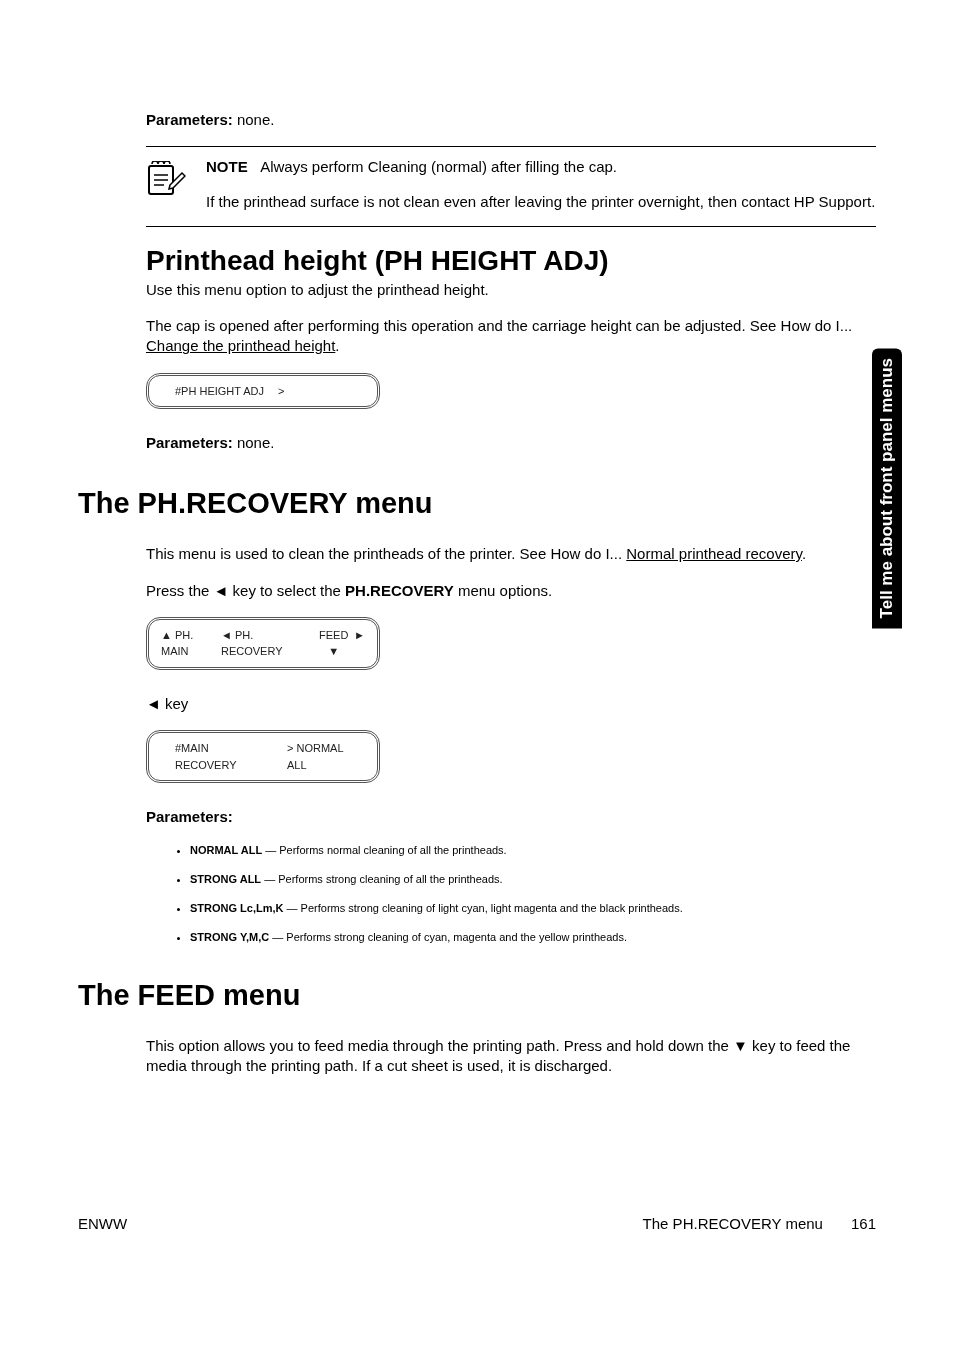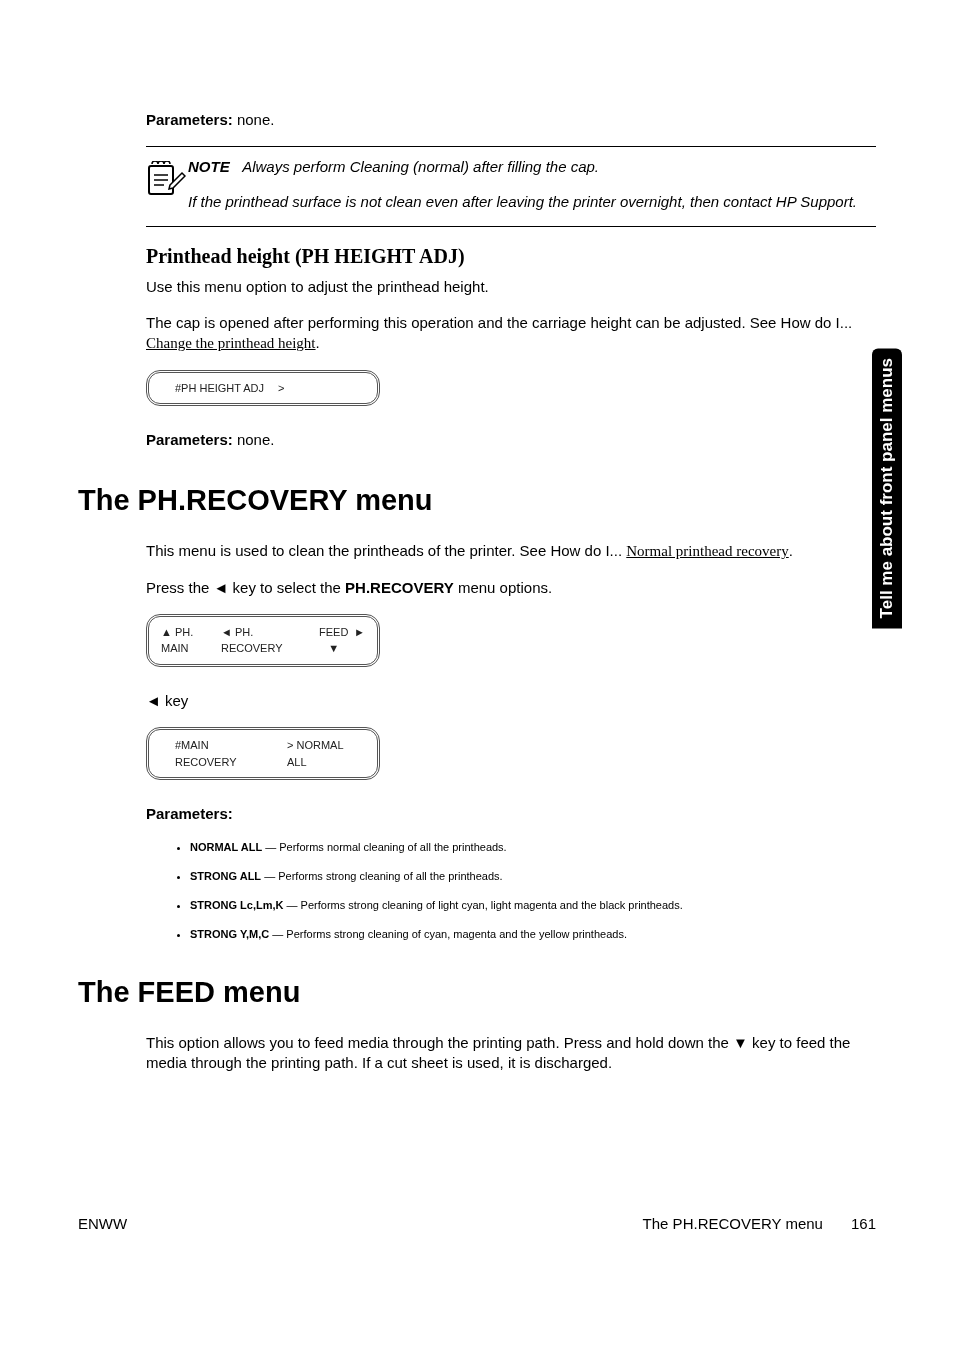--- a/index.html
+++ b/index.html
@@ -1,30 +1,30 @@
 <!DOCTYPE html>
 <html><head>
 <meta charset="utf-8">
 <style>
   * { box-sizing: border-box; margin: 0; padding: 0; }
   html, body { width: 954px; height: 1352px; background: #fff; font-family: Arial, Helvetica, sans-serif; color: #000; }
   .page { position: relative; width: 954px; height: 1352px; padding: 110px 78px 60px 78px; }
   .content { margin-left: 68px; }
   .bold { font-weight: bold; }
   .para { font-size: 15px; line-height: 1.35; margin-bottom: 16px; }
-  .heading2 { font-size: 20px; font-weight: bold; margin-bottom: 9px; font-family: Liberation Serif, serif; }
+  .heading2 { font-size: 28px; font-weight: bold; margin-bottom: 3px; }
   .heading1 { font-size: 29px; font-weight: bold; margin: 34px 0 24px 0; margin-left: 0; }
-  .note-box { border-top: 1px solid #000; border-bottom: 1px solid #000; padding: 10px 0 14px 0; display: flex; margin-bottom: 18px; font-style: italic; }
+  .note-box { border-top: 1px solid #000; border-bottom: 1px solid #000; padding: 10px 0 14px 0; display: flex; gap: 18px; margin-bottom: 18px; }
   .note-icon { flex: 0 0 42px; padding-top: 4px; }
   .note-text { flex: 1; font-size: 15px; line-height: 1.35; }
   .note-text .n1 { margin-bottom: 14px; }
   .lcd { border: 3px double #555; border-radius: 14px; padding: 7px 12px; width: 234px; font-size: 11px; font-family: Arial, sans-serif; color: #222; margin-bottom: 24px; line-height: 1.5; display: flex; justify-content: space-between; }
   .lcd .left-col, .lcd .right-col { display: flex; }
   .lcd .right-col { text-align: center; }
-  .link { text-decoration: underline; font-family: Liberation Serif, serif; }
+  .link { text-decoration: underline; }
   ul.params { list-style: disc; margin-left: 44px; font-size: 11px; }
   ul.params li { margin-bottom: 14px; line-height: 1.35; }
   .side-tab { position: absolute; right: 52px; top: 348px; background: #000; color: #fff; font-weight: bold; font-size: 17px; padding: 10px 5px; writing-mode: vertical-rl; transform: rotate(180deg); border-radius: 0 0 6px 6px; }
   .footer { position: absolute; bottom: 120px; left: 78px; right: 78px; display: flex; justify-content: space-between; font-size: 15px; text-align: center; }
   .footer .right { display: flex; gap: 28px; }
 </style>
 </head>
 <body>
 
 <div class="page">

